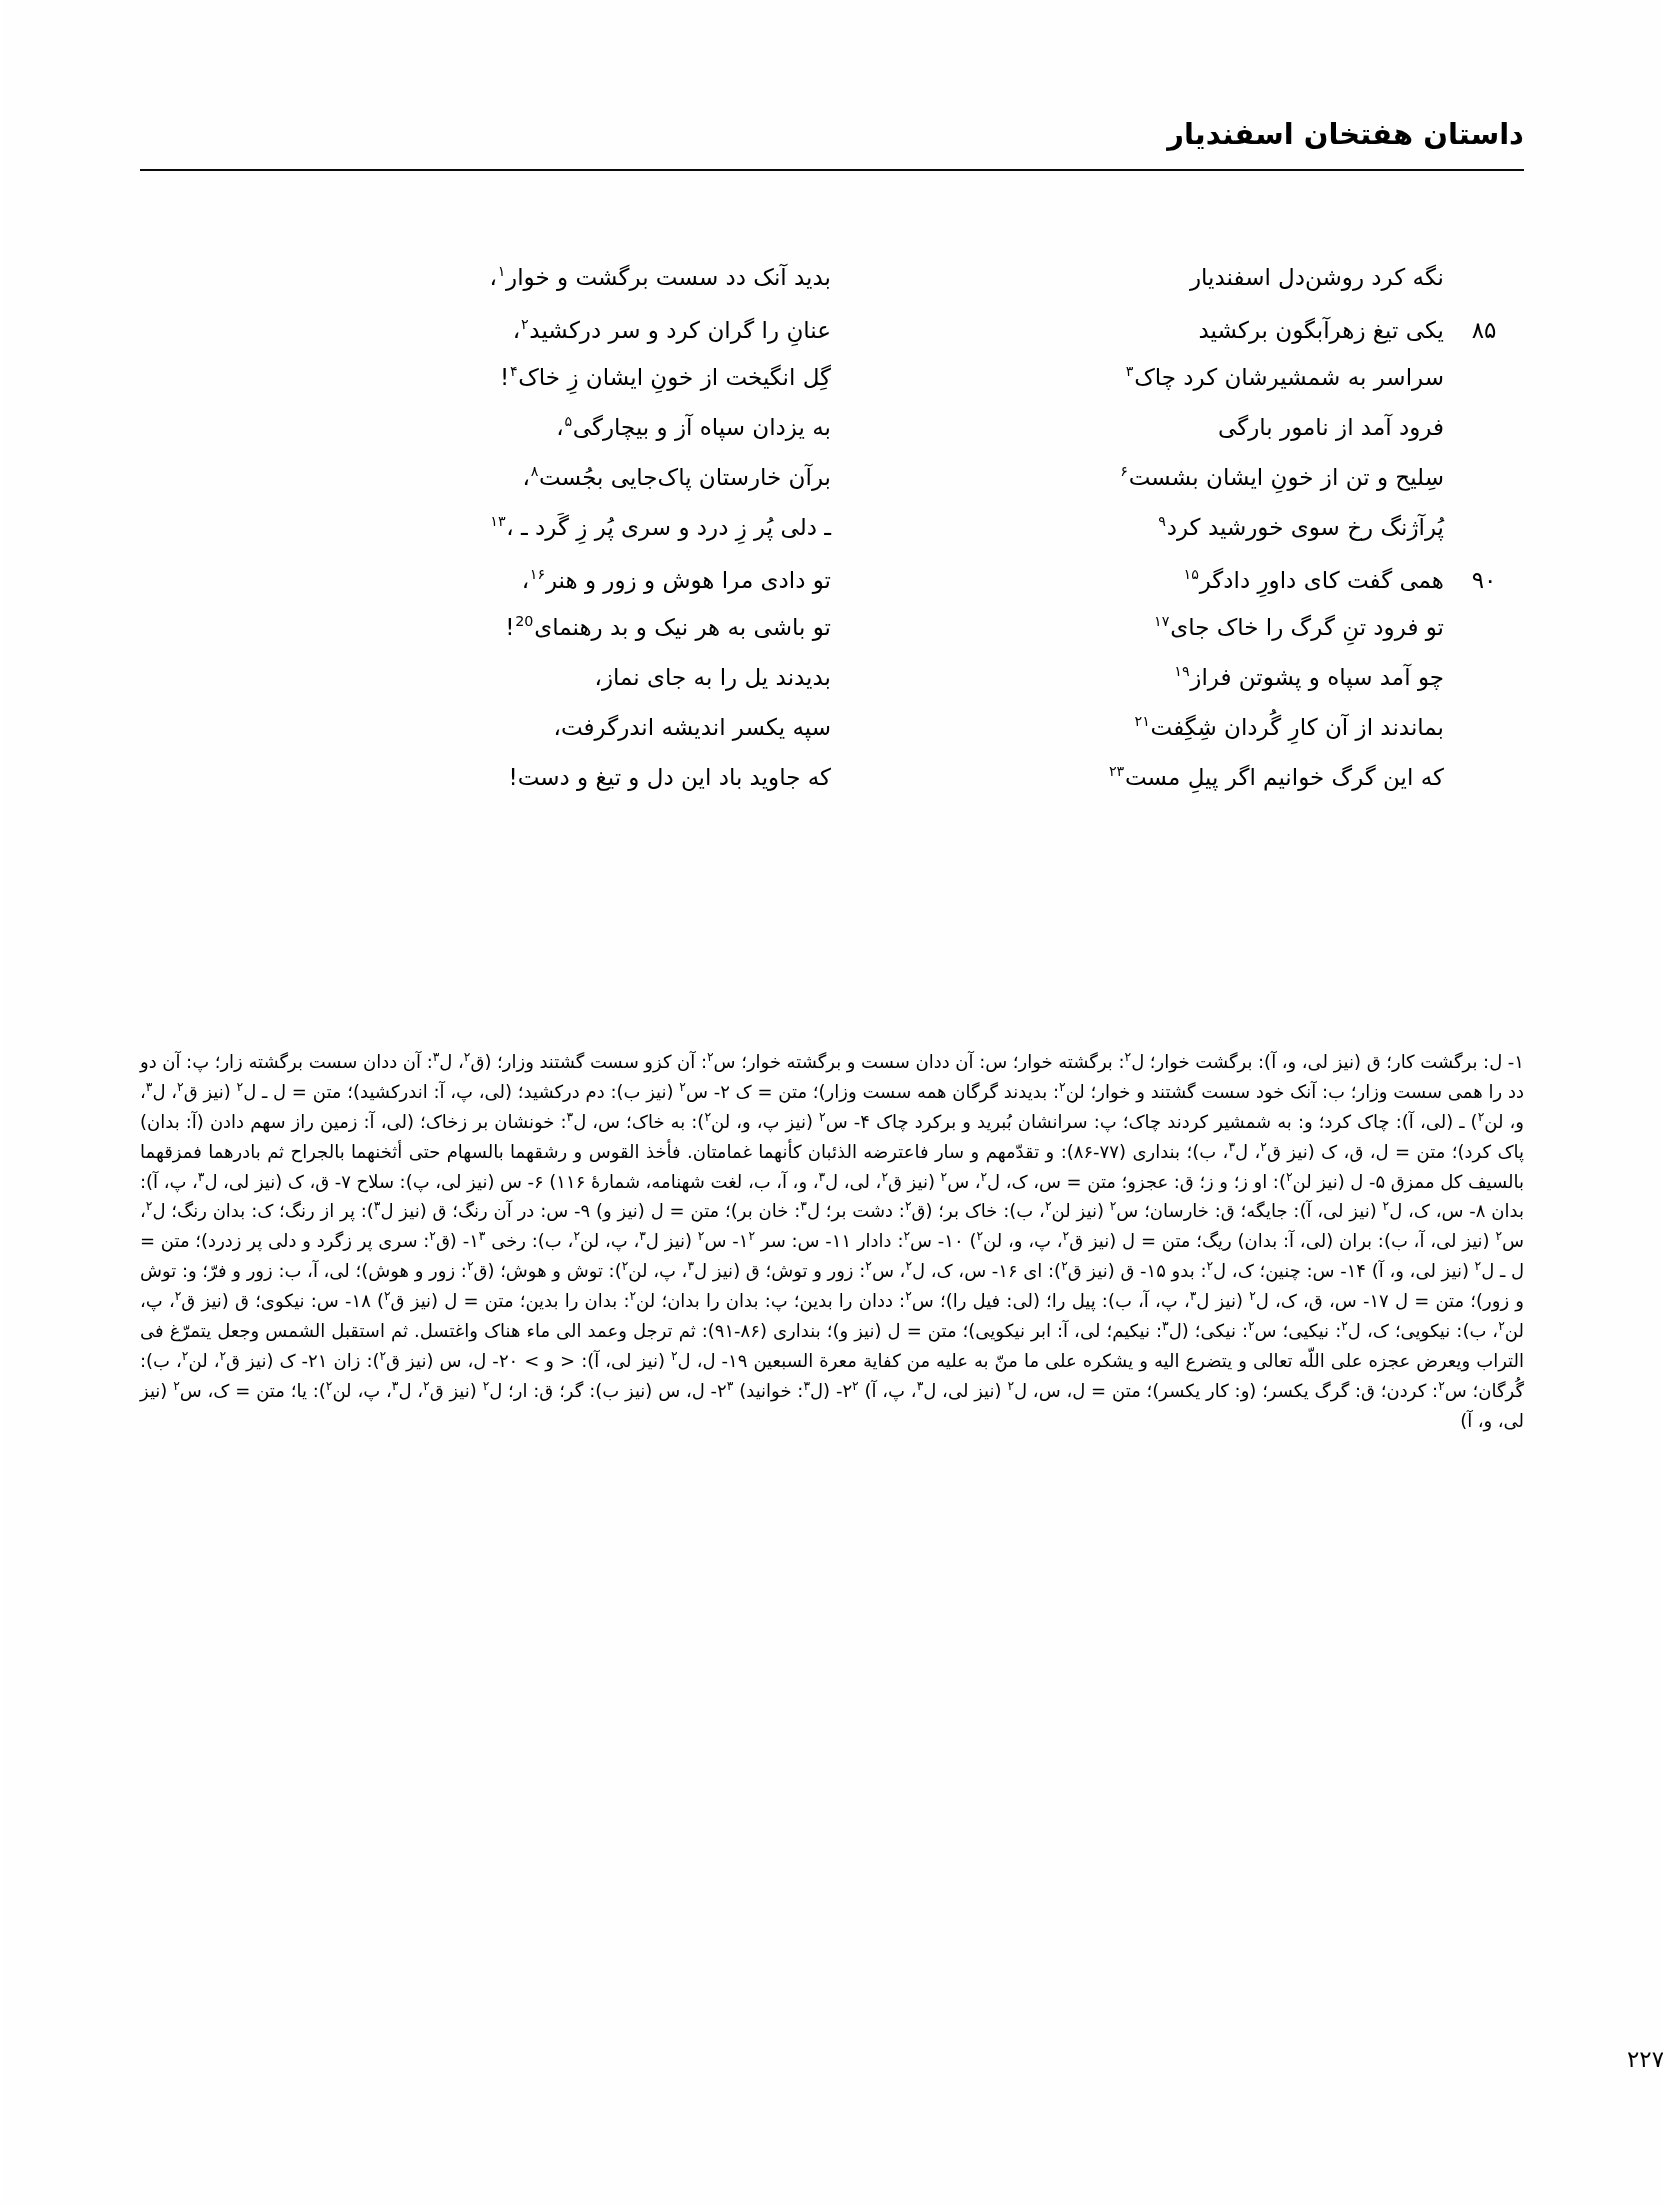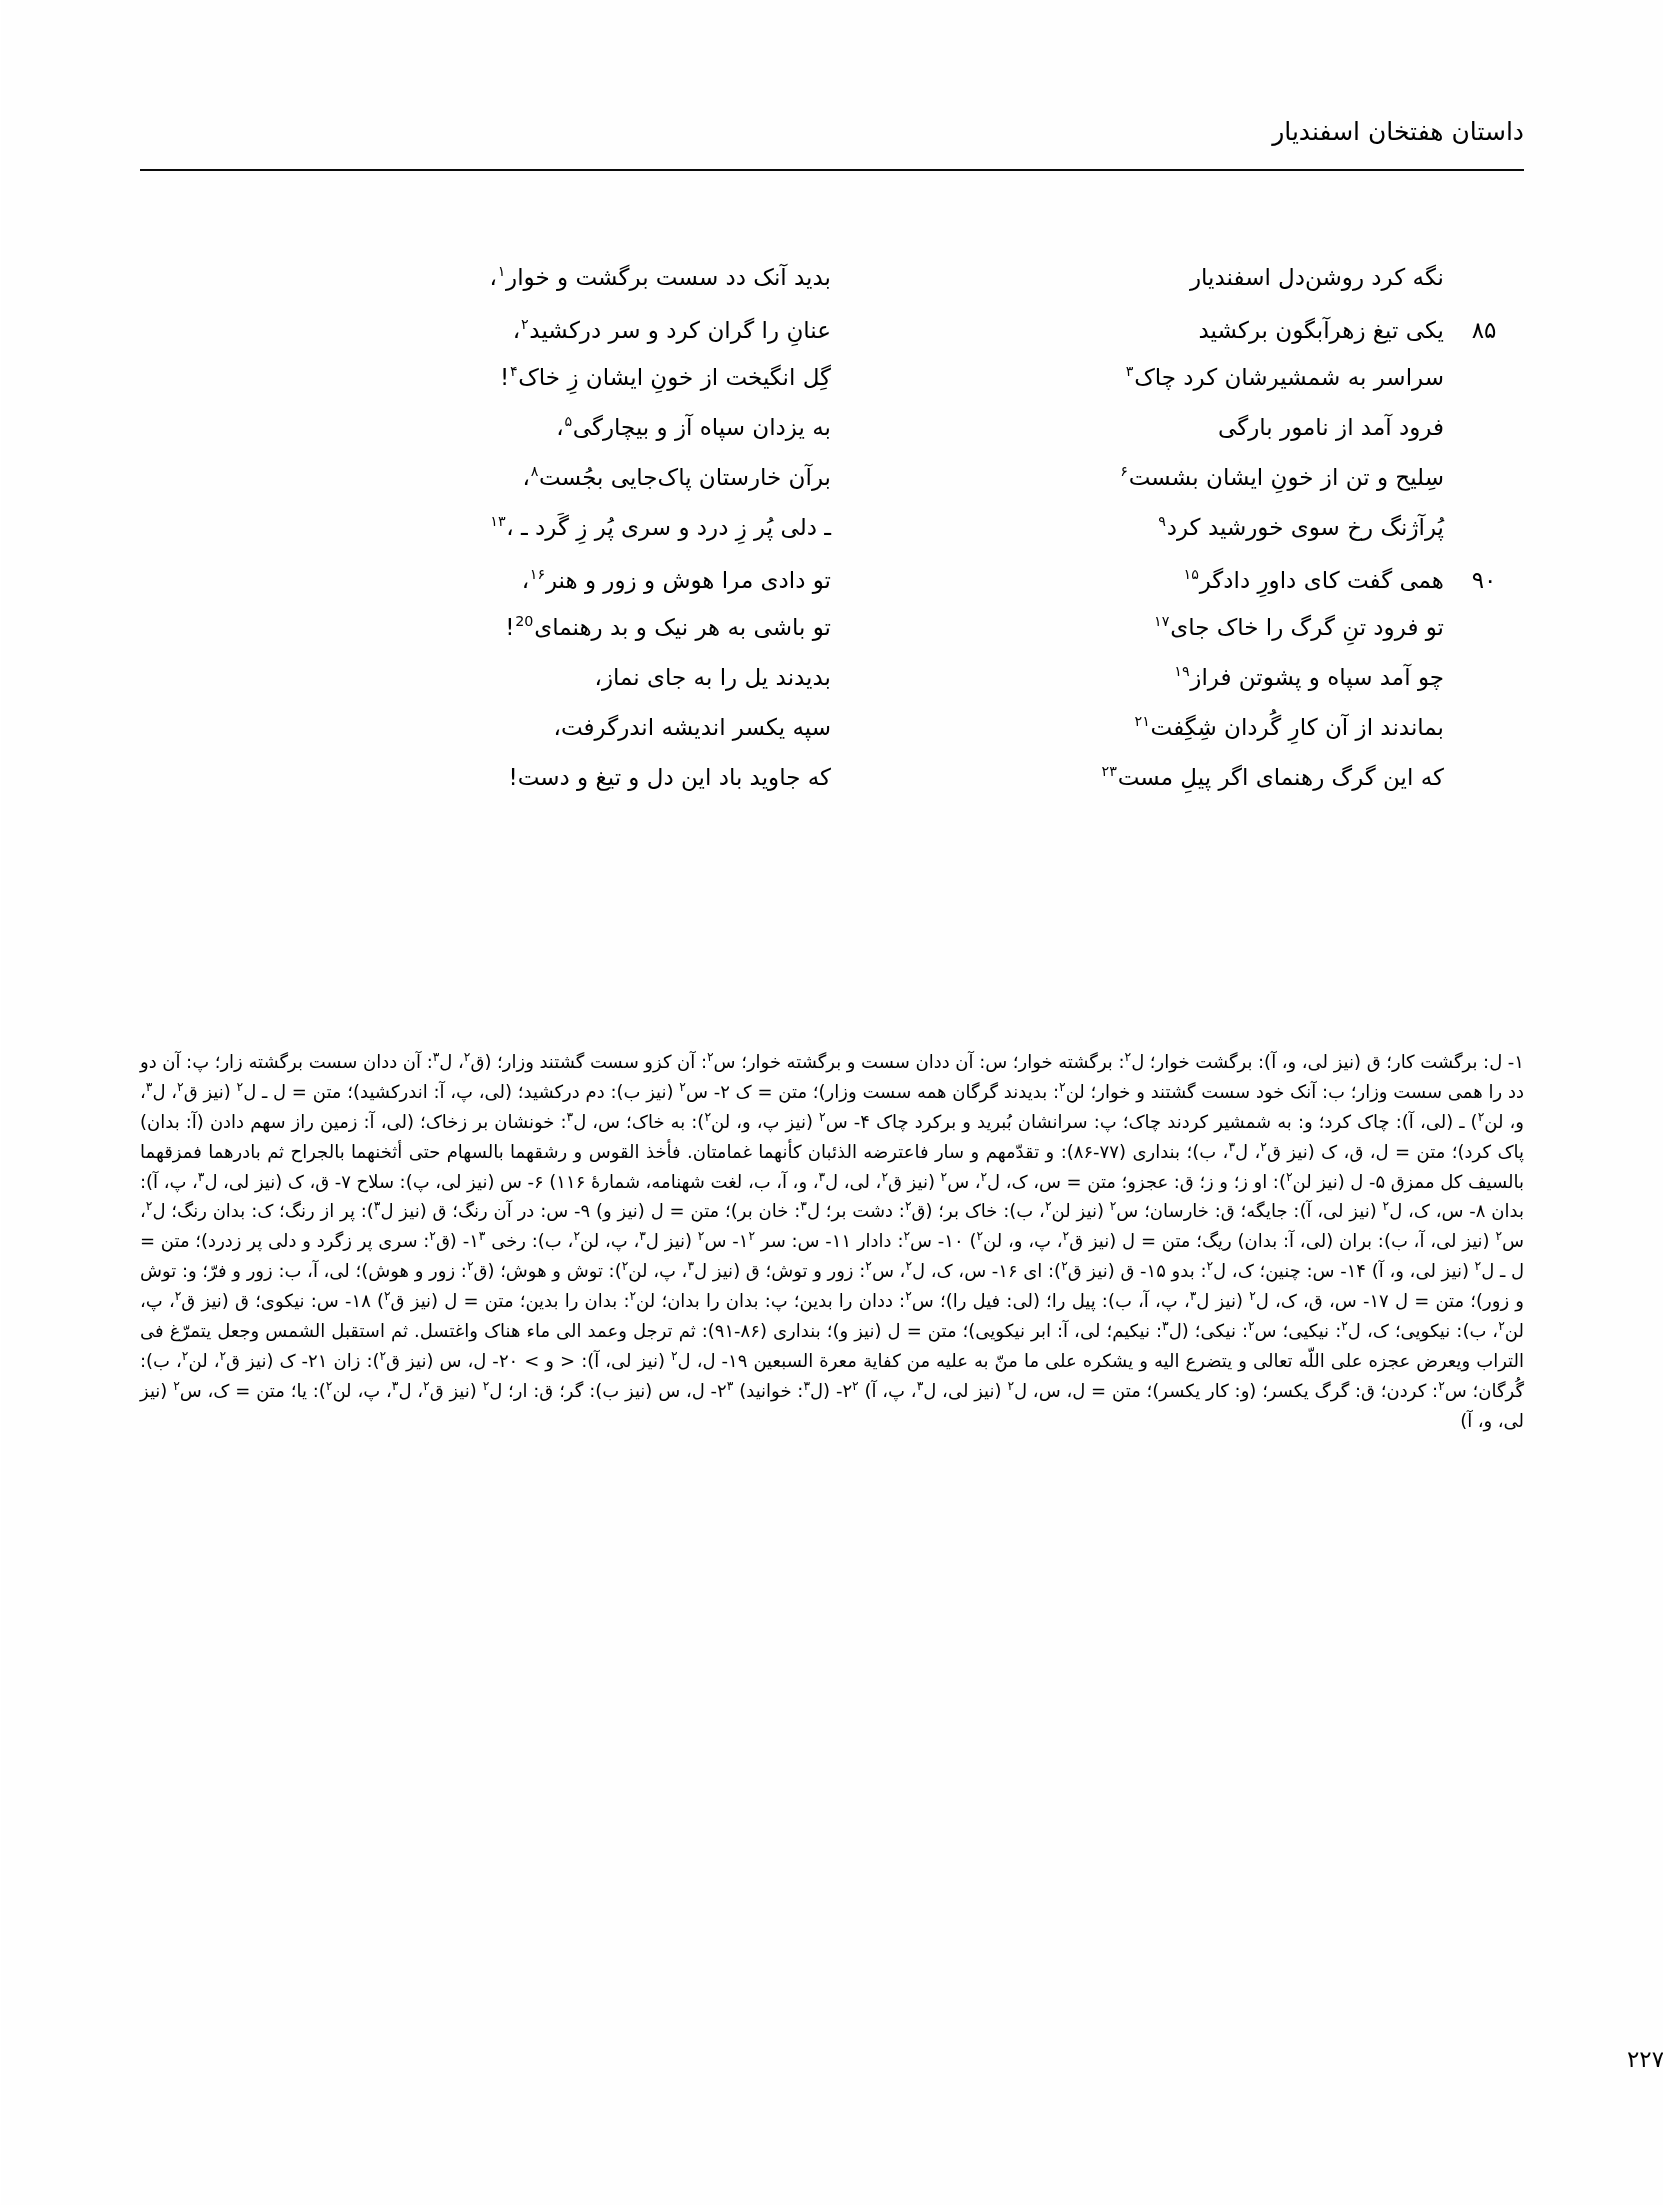--- a/index.html
+++ b/index.html
@@ -28,22 +28,22 @@
     position: absolute;
     top: 116px;
     right: 140px;
     left: 140px;
     height: 75px;
   }
   .runhead-title {
     position: absolute;
     right: 0;
     top: 0;
-    font-size: 25px;
-    font-weight: normal;
+    font-size: 29px;
+    font-weight: bold;
     letter-spacing: 0;
     line-height: 1.25;
     white-space: nowrap;
     direction: rtl;
   }
   .runhead-rule {
     position: absolute;
     right: 0;
     left: 0;
     top: 53px;
@@ -186,21 +186,21 @@
         <div class="hemistich h1"><span class="hem-inner">چو آمد سپاه و پشوتن فراز</span><sup class="fn">۱۹</sup></div>
         <div class="hemistich h2"><span class="hem-inner">بدیدند یل را به جای نماز</span><span>،</span></div>
       </div>
       <div class="couplet">
         <div class="verse-num"></div>
         <div class="hemistich h1"><span class="hem-inner">بماندند از آن کارِ گُردان شِگِفت</span><sup class="fn">۲۱</sup></div>
         <div class="hemistich h2"><span class="hem-inner">سپه یکسر اندیشه اندرگرفت</span><span>،</span></div>
       </div>
       <div class="couplet">
         <div class="verse-num"></div>
-        <div class="hemistich h1"><span class="hem-inner">که این گرگ رهنمای اگر پیلِ مست</span><sup class="fn">۲۳</sup></div>
+        <div class="hemistich h1"><span class="hem-inner">که این گرگ خوانیم اگر پیلِ مست</span><sup class="fn">۲۳</sup></div>
         <div class="hemistich h2"><span class="hem-inner">که جاوید باد این دل و تیغ و دست</span><span>!</span></div>
       </div>
     </div>
 
   <div class="apparatus" id="apparatus">۱- ل: برگشت کار؛ ق (نیز لی، و، آ): برگشت خوار؛ ل<sup>۲</sup>: برگشته خوار؛ س: آن ددان سست و برگشته خوار؛ س<sup>۲</sup>: آن کزو سست گشتند وزار؛ (ق<sup>۲</sup>، ل<sup>۳</sup>: آن ددان سست برگشته زار؛ پ: آن دو دد را همی سست وزار؛ ب: آنک خود سست گشتند و خوار؛ لن<sup>۲</sup>: بدیدند گرگان همه سست وزار)؛ متن = ک    ۲- س<sup>۲</sup> (نیز ب): دم درکشید؛ (لی، پ، آ: اندرکشید)؛ متن = ل ـ ل<sup>۲</sup> (نیز ق<sup>۲</sup>، ل<sup>۳</sup>، و، لن<sup>۲</sup>) ـ (لی، آ): چاک کرد؛ و: به شمشیر کردند چاک؛ پ: سرانشان بُبرید و برکرد چاک    ۴- س<sup>۲</sup> (نیز پ، و، لن<sup>۲</sup>): به خاک؛ س، ل<sup>۳</sup>: خونشان بر زخاک؛ (لی، آ: زمین راز سهم دادن (آ: بدان) پاک کرد)؛ متن = ل، ق، ک (نیز ق<sup>۲</sup>، ل<sup>۳</sup>، ب)؛ <span class="bold">بنداری</span> (۷۷-۸۶): و تقدّمهم و سار فاعترضه الذئبان کأنهما غمامتان. فأخذ القوس و رشقهما بالسهام حتی أثخنهما بالجراح ثم بادرهما فمزقهما بالسیف کل ممزق    ۵- ل (نیز لن<sup>۲</sup>): او ز؛ و ز؛ ق: عجزو؛ متن = س، ک، ل<sup>۲</sup>، س<sup>۲</sup> (نیز ق<sup>۲</sup>، لی، ل<sup>۳</sup>، و، آ، ب، <span class="bold">لغت شهنامه</span>، شمارهٔ ۱۱۶)    ۶- س (نیز لی، پ): سلاح    ۷- ق، ک (نیز لی، ل<sup>۳</sup>، پ، آ): بدان    ۸- س، ک، ل<sup>۲</sup> (نیز لی، آ): جایگه؛ ق: خارسان؛ س<sup>۲</sup> (نیز لن<sup>۲</sup>، ب): خاک بر؛ (ق<sup>۲</sup>: دشت بر؛ ل<sup>۳</sup>: خان بر)؛ متن = ل (نیز و)    ۹- س: در آن رنگ؛ ق (نیز ل<sup>۳</sup>): پر از رنگ؛ ک: بدان رنگ؛ ل<sup>۲</sup>، س<sup>۲</sup> (نیز لی، آ، ب): بران (لی، آ: بدان) ریگ؛ متن = ل (نیز ق<sup>۲</sup>، پ، و، لن<sup>۲</sup>)    ۱۰- س<sup>۲</sup>: دادار    ۱۱- س: سر    ۱<sup>۲</sup>- س<sup>۲</sup> (نیز ل<sup>۳</sup>، پ، لن<sup>۲</sup>، ب): رخی    ۱<sup>۳</sup>- (ق<sup>۲</sup>: سری پر زگرد و دلی پر زدرد)؛ متن = ل ـ ل<sup>۲</sup> (نیز لی، و، آ)    ۱۴- س: چنین؛ ک، ل<sup>۲</sup>: بدو    ۱۵- ق (نیز ق<sup>۲</sup>): ای    ۱۶- س، ک، ل<sup>۲</sup>، س<sup>۲</sup>: زور و توش؛ ق (نیز ل<sup>۳</sup>، پ، لن<sup>۲</sup>): توش و هوش؛ (ق<sup>۲</sup>: زور و هوش)؛ لی، آ، ب: زور و فرّ؛ و: توش و زور)؛ متن = ل    ۱۷- س، ق، ک، ل<sup>۲</sup> (نیز ل<sup>۳</sup>، پ، آ، ب): پیل را؛ (لی: فیل را)؛ س<sup>۲</sup>: ددان را بدین؛ پ: بدان را بدان؛ لن<sup>۲</sup>: بدان را بدین؛ متن = ل (نیز ق<sup>۲</sup>)    ۱۸- س: نیکوی؛ ق (نیز ق<sup>۲</sup>، پ، لن<sup>۲</sup>، ب): نیکویی؛ ک، ل<sup>۲</sup>: نیکیی؛ س<sup>۲</sup>: نیکی؛ (ل<sup>۳</sup>: نیکیم؛ لی، آ: ابر نیکویی)؛ متن = ل (نیز و)؛ <span class="bold">بنداری</span> (۸۶-۹۱): ثم ترجل وعمد الی ماء هناک واغتسل. ثم استقبل الشمس وجعل یتمرّغ فی التراب ویعرض عجزه علی اللّه تعالی و یتضرع الیه و یشکره علی ما منّ به علیه من کفایة معرة السبعین    ۱۹- ل، ل<sup>۲</sup> (نیز لی، آ): &lt; و &gt;    ۲۰- ل، س (نیز ق<sup>۲</sup>): زان    ۲۱- ک (نیز ق<sup>۲</sup>، لن<sup>۲</sup>، ب): گُرگان؛ س<sup>۲</sup>: کردن؛ ق: گرگ یکسر؛ (و: کار یکسر)؛ متن = ل، س، ل<sup>۲</sup> (نیز لی، ل<sup>۳</sup>، پ، آ)    ۲<sup>۲</sup>- (ل<sup>۳</sup>: خوانید)    ۲<sup>۳</sup>- ل، س (نیز ب): گر؛ ق: ار؛ ل<sup>۲</sup> (نیز ق<sup>۲</sup>، ل<sup>۳</sup>، پ، لن<sup>۲</sup>): یا؛ متن = ک، س<sup>۲</sup> (نیز لی، و، آ)</div>
 
   <div class="folio">۲۲۷</div>
 
 </div>
 

